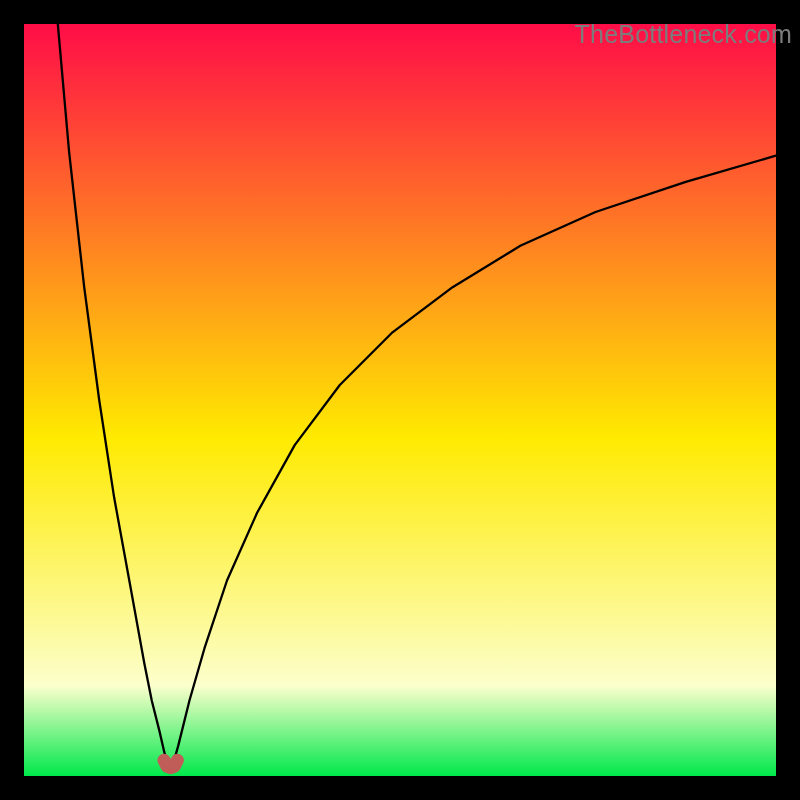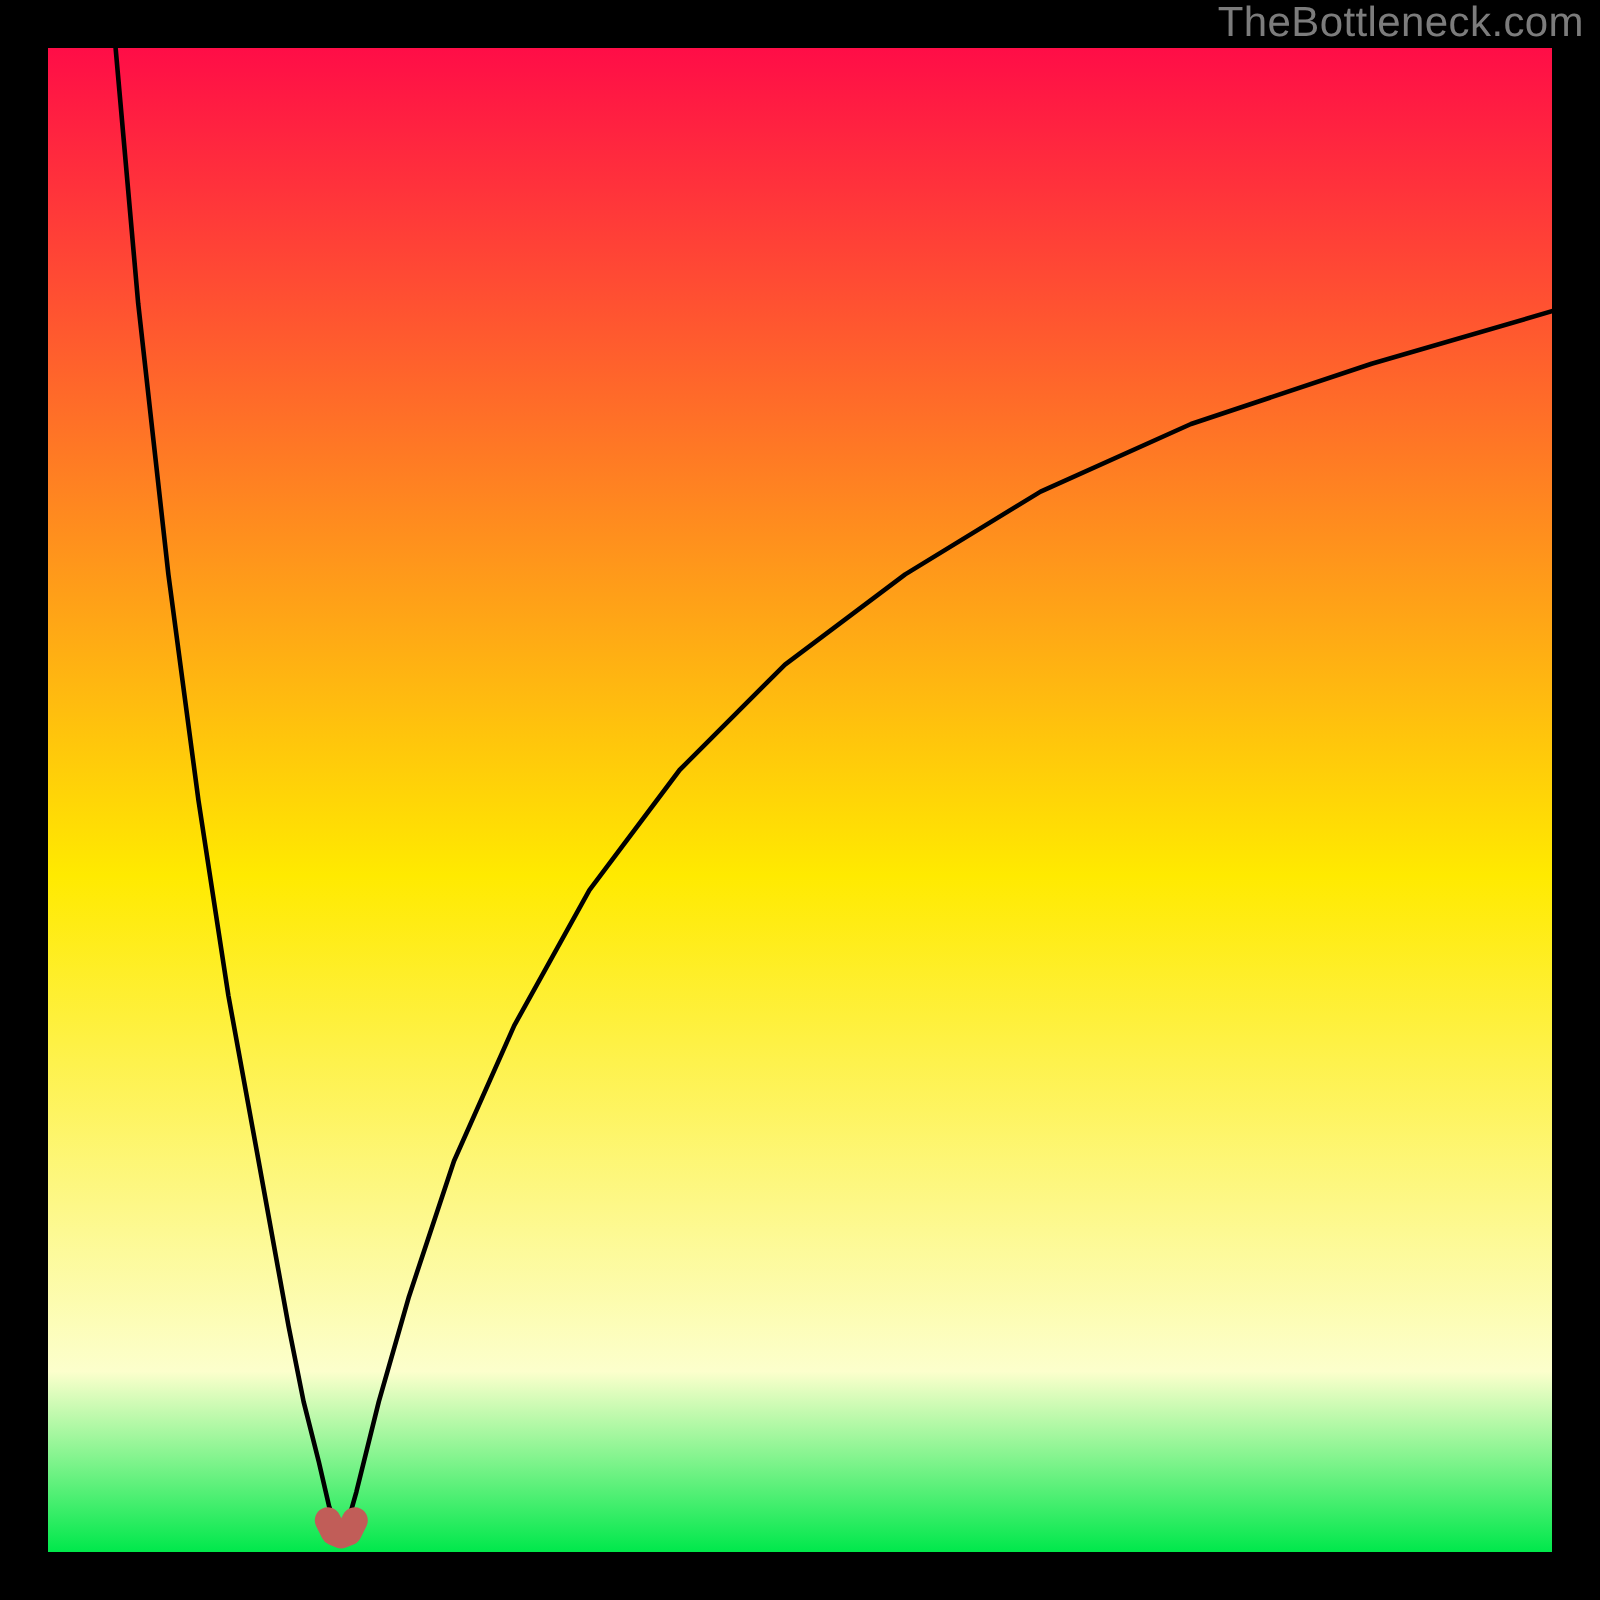--- a/index.html
+++ b/index.html
@@ -20,24 +20,24 @@
   .plot {
     position: absolute;
     left: 24px;
     top: 24px;
     width: 752px;
     height: 752px;
     overflow: hidden;
   }
   .watermark {
     position: absolute;
-    top: 0;
+    top: 20px;
     right: 8px;
     color: #7c7c7c;
-    font-size: 21px;
+    font-size: 25px;
     letter-spacing: 0.2px;
     font-weight: 400;
     z-index: 5;
     user-select: none;
     margin-left: 16px;
   }
 </style>
 </head>
 <body>
 

